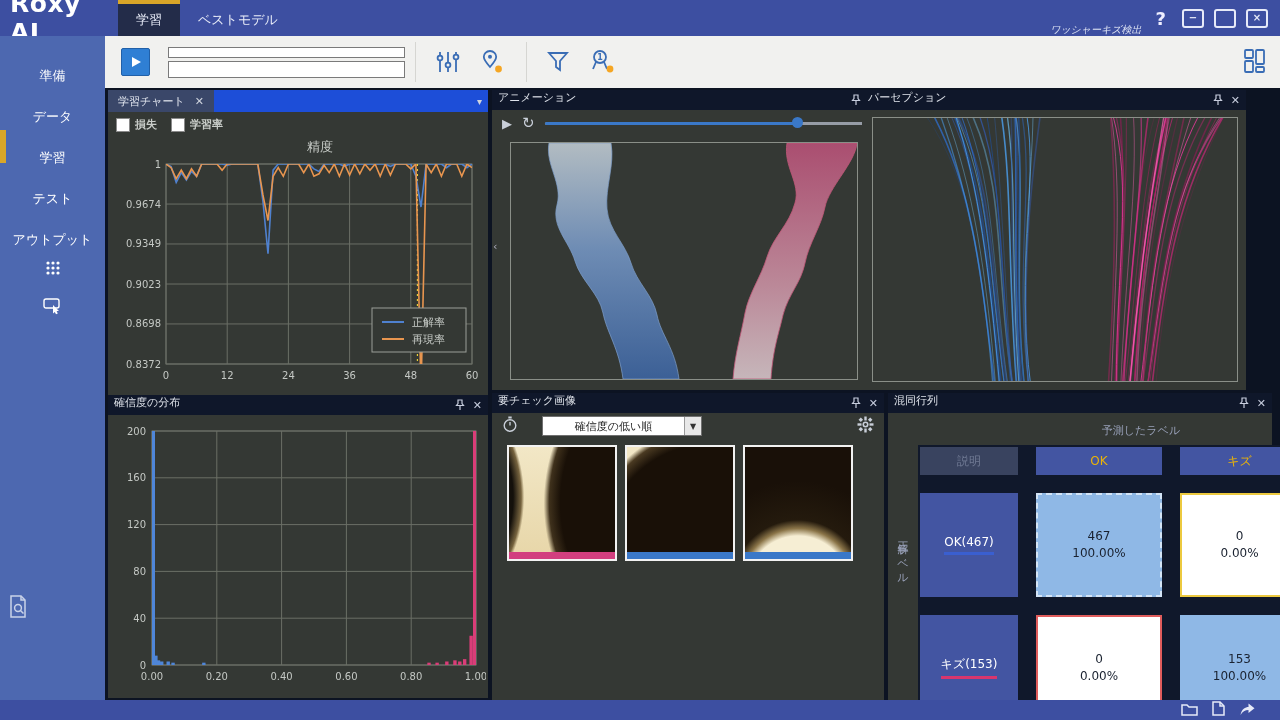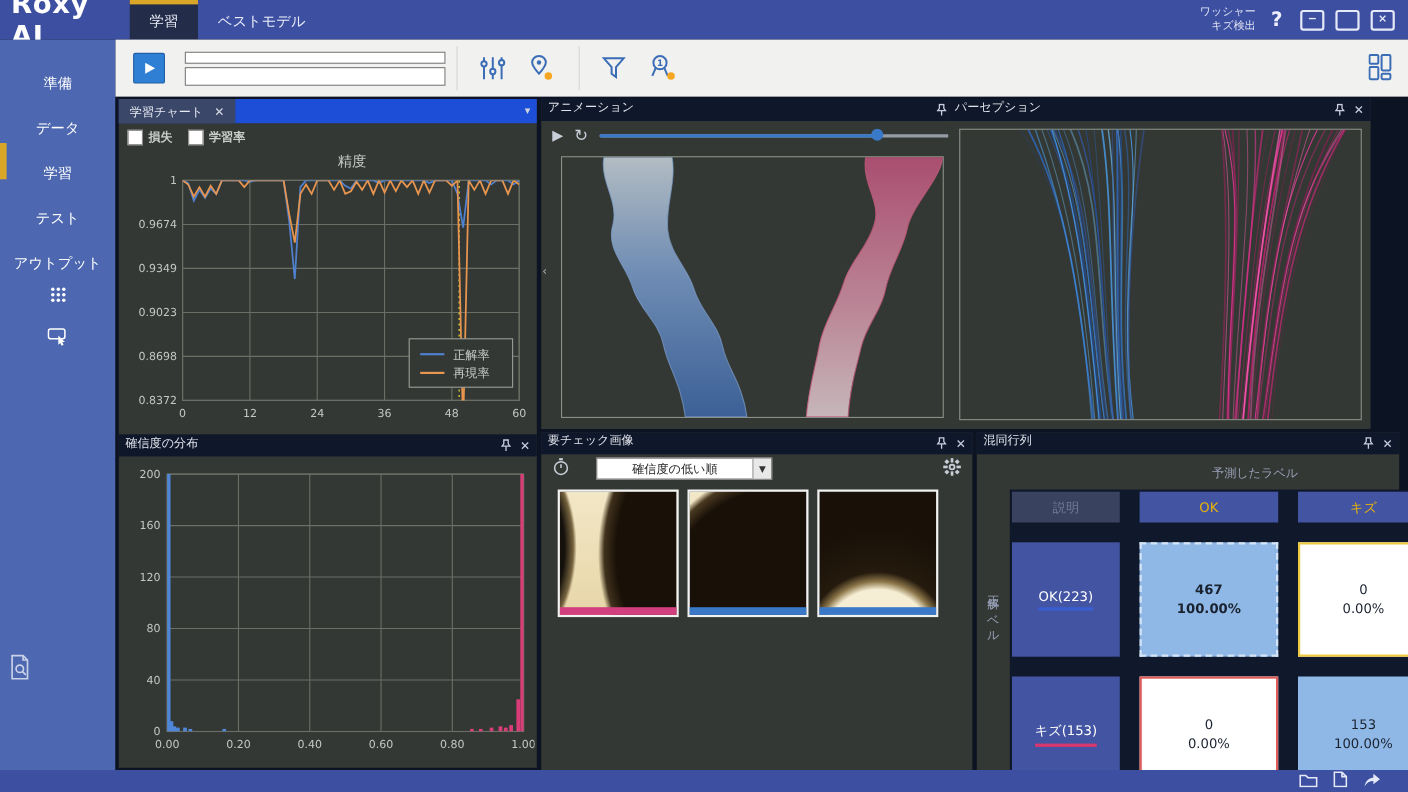--- a/index.html
+++ b/index.html
@@ -3,21 +3,21 @@
 <meta charset="utf-8">
 <style>
   html,body{margin:0;padding:0;width:1280px;height:720px;overflow:hidden;background:#0c1322;
     font-family:"DejaVu Sans","Liberation Sans",sans-serif;-webkit-font-smoothing:antialiased;}
   
   .titlebar{position:absolute;left:0;top:0;width:1280px;height:36px;background:#3d4fa1;display:flex;align-items:stretch;}
   .logo{width:108px;display:flex;align-items:center;padding-left:10px;color:#fff;font-weight:800;font-size:25px;letter-spacing:.5px;}
   .ttab{display:flex;align-items:center;padding:0 18px;color:#e8ecf8;font-size:13px;border-top:4px solid transparent;cursor:default;}
   .ttab.active{background:#232c49;border-top:4px solid #d9a628;}
   .tb-spacer{flex:1;}
-  .project{display:flex;flex-direction:column;justify-content:center;align-items:flex-end;color:#dfe4f4;font-size:10px;line-height:12px;margin-right:14px;}
+  .project{display:flex;flex-direction:row;justify-content:center;align-items:flex-end;color:#dfe4f4;font-size:10px;line-height:12px;margin-right:14px;font-style:italic;}
   .helpq{display:flex;align-items:center;color:#eef;font-size:18px;font-weight:600;margin-right:16px;}
   .winbtns{display:flex;align-items:center;gap:10px;margin-right:12px;}
   .wbtn{width:18px;height:15px;border:2px solid #e6eaf8;border-radius:3px;color:#e6eaf8;font-size:10px;font-weight:700;display:flex;align-items:center;justify-content:center;line-height:1;}
   
   .sidebar{position:absolute;left:0;top:36px;width:105px;height:664px;background:#4d68b0;}
   .side-item{position:relative;height:41px;display:flex;align-items:flex-end;justify-content:center;color:#fff;font-size:13px;}
   .side-item .ybar{display:none;}
   .side-item.active .ybar{display:block;position:absolute;left:0;top:4px;width:6px;height:33px;background:#d9a628;}
   .side-ico{height:38px;display:flex;align-items:center;justify-content:center;}
   .doc-search{position:absolute;left:8px;top:558px;}
@@ -70,21 +70,21 @@
   .cm-pred{position:absolute;left:130px;top:10px;width:246px;text-align:center;color:#98a0b8;font-size:11px;}
   .cm-actual{position:absolute;left:6px;top:120px;color:#98a0b8;font-size:11px;writing-mode:vertical-rl;letter-spacing:2px;}
   .cm-grid{position:absolute;left:30px;top:32px;display:grid;grid-template-columns:98px 126px 119px;grid-template-rows:28px 104px 105px;background:#10182b;gap:18px;padding:2px;}
   .cm-cell{display:flex;flex-direction:column;align-items:center;justify-content:center;font-size:12px;}
   .cm-corner{background:#39435f;color:#707a94;}
   .cm-head{background:#4355a2;color:#eab308;}
   .cm-rowlab{background:#4355a2;color:#fff;}
   .cm-rowlab .ul{border-bottom:3px solid;padding-bottom:3px;}
   .cm-data{color:#1a2230;line-height:17px;}
   .bg-lightblue{background:#8fb8e6;} .bg-white{background:#fff;}
-  .cb-yellow{border:2px solid #ecc93f;} .cb-red{border:2px solid #e05c5c;} .cb-dash{border:2px dashed #d4e4f6;font-weight:bold;}
+  .cb-yellow{border:2px solid #ecc93f;} .cb-red{border:2px solid #e05c5c;} .cb-dash{border:2px dashed #d4e4f6;}
   
   .statusbar{position:absolute;left:0;top:700px;width:1280px;height:20px;background:#3d4fa1;display:flex;align-items:center;justify-content:flex-end;gap:14px;padding-right:24px;box-sizing:border-box;}
   svg text{font-family:"DejaVu Sans","Liberation Sans",sans-serif;}
 </style>
 </head>
 <body>
 
 <div class="titlebar">
   <div class="logo">Roxy AI</div>
   <div class="ttab active">
@@ -511,21 +511,21 @@
       <span class="hico" style="color:#c8cede;font-size:11px;">✕</span>
     </div>
     <div class="cm-wrap">
       <div class="cm-pred">予測したラベル</div>
       <div class="cm-actual">正解ラベル</div>
       <div class="cm-grid" id="cm-grid">
           <div class="cm-cell cm-corner">説明</div>
           <div class="cm-cell cm-head">OK</div>
           <div class="cm-cell cm-head">キズ</div>
           <div class="cm-cell cm-rowlab">
-            <span class="ul" style="border-color:#3a5fd0">OK(223)</span>
+            <span class="ul" style="border-color:#3a5fd0">OK(467)</span>
           </div>
           <div class="cm-cell cm-data bg-lightblue cb-dash">
             <div>467</div>
             <div>100.00%</div>
           </div>
           <div class="cm-cell cm-data bg-white cb-yellow">
             <div>0</div>
             <div>0.00%</div>
           </div>
           <div class="cm-cell cm-rowlab">

